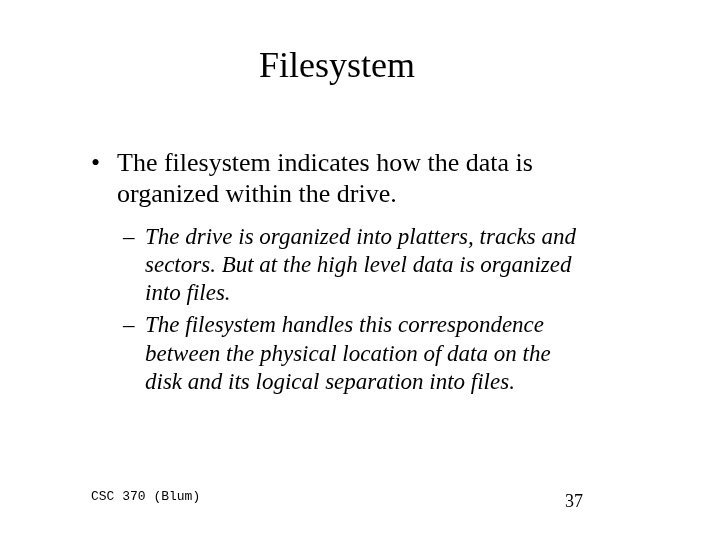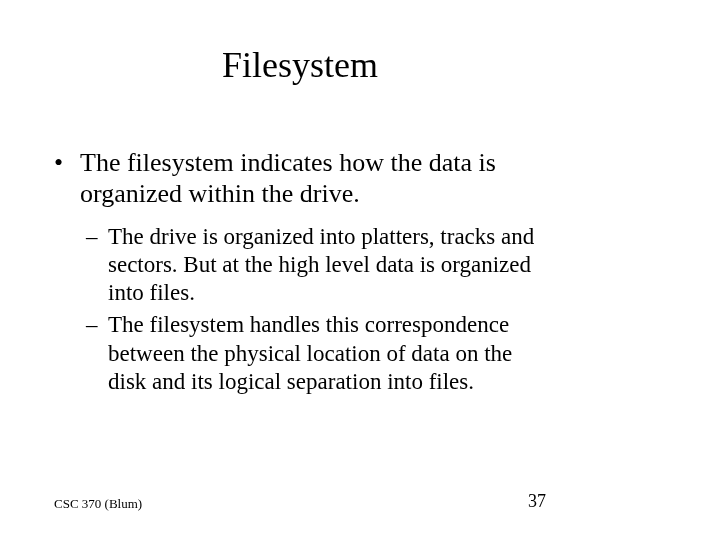--- a/index.html
+++ b/index.html
@@ -10,20 +10,21 @@
     background: #ffffff;
     font-family: "Times New Roman", Times, serif;
     color: #000000;
     overflow: hidden;
   }
   .slide {
     position: relative;
     width: 600px;
     height: 540px;
     box-sizing: border-box;
+    margin-left: 37px;
   }
   .title {
     position: absolute;
     top: 44px;
     left: 0;
     width: 100%;
     text-align: center;
     font-size: 36px;
     font-weight: normal;
   }
@@ -54,26 +55,28 @@
   .bullet-l2 {
     display: flex;
     margin-bottom: 4px;
   }
   .bullet-l2 .dash {
     width: 22px;
     flex: 0 0 22px;
   }
   .bullet-l2 .txt {
     flex: 1;
+    font-style: italic;
   }
   .footer-left {
     position: absolute;
-    bottom: 28px;
+    bottom: 36px;
     left: 54px;
     font-size: 13px;
+    font-family: Liberation Mono, monospace;
   }
   .footer-right {
     position: absolute;
     bottom: 28px;
     right: 54px;
     font-size: 18px;
   }
 </style>
 </head>
 <body>

